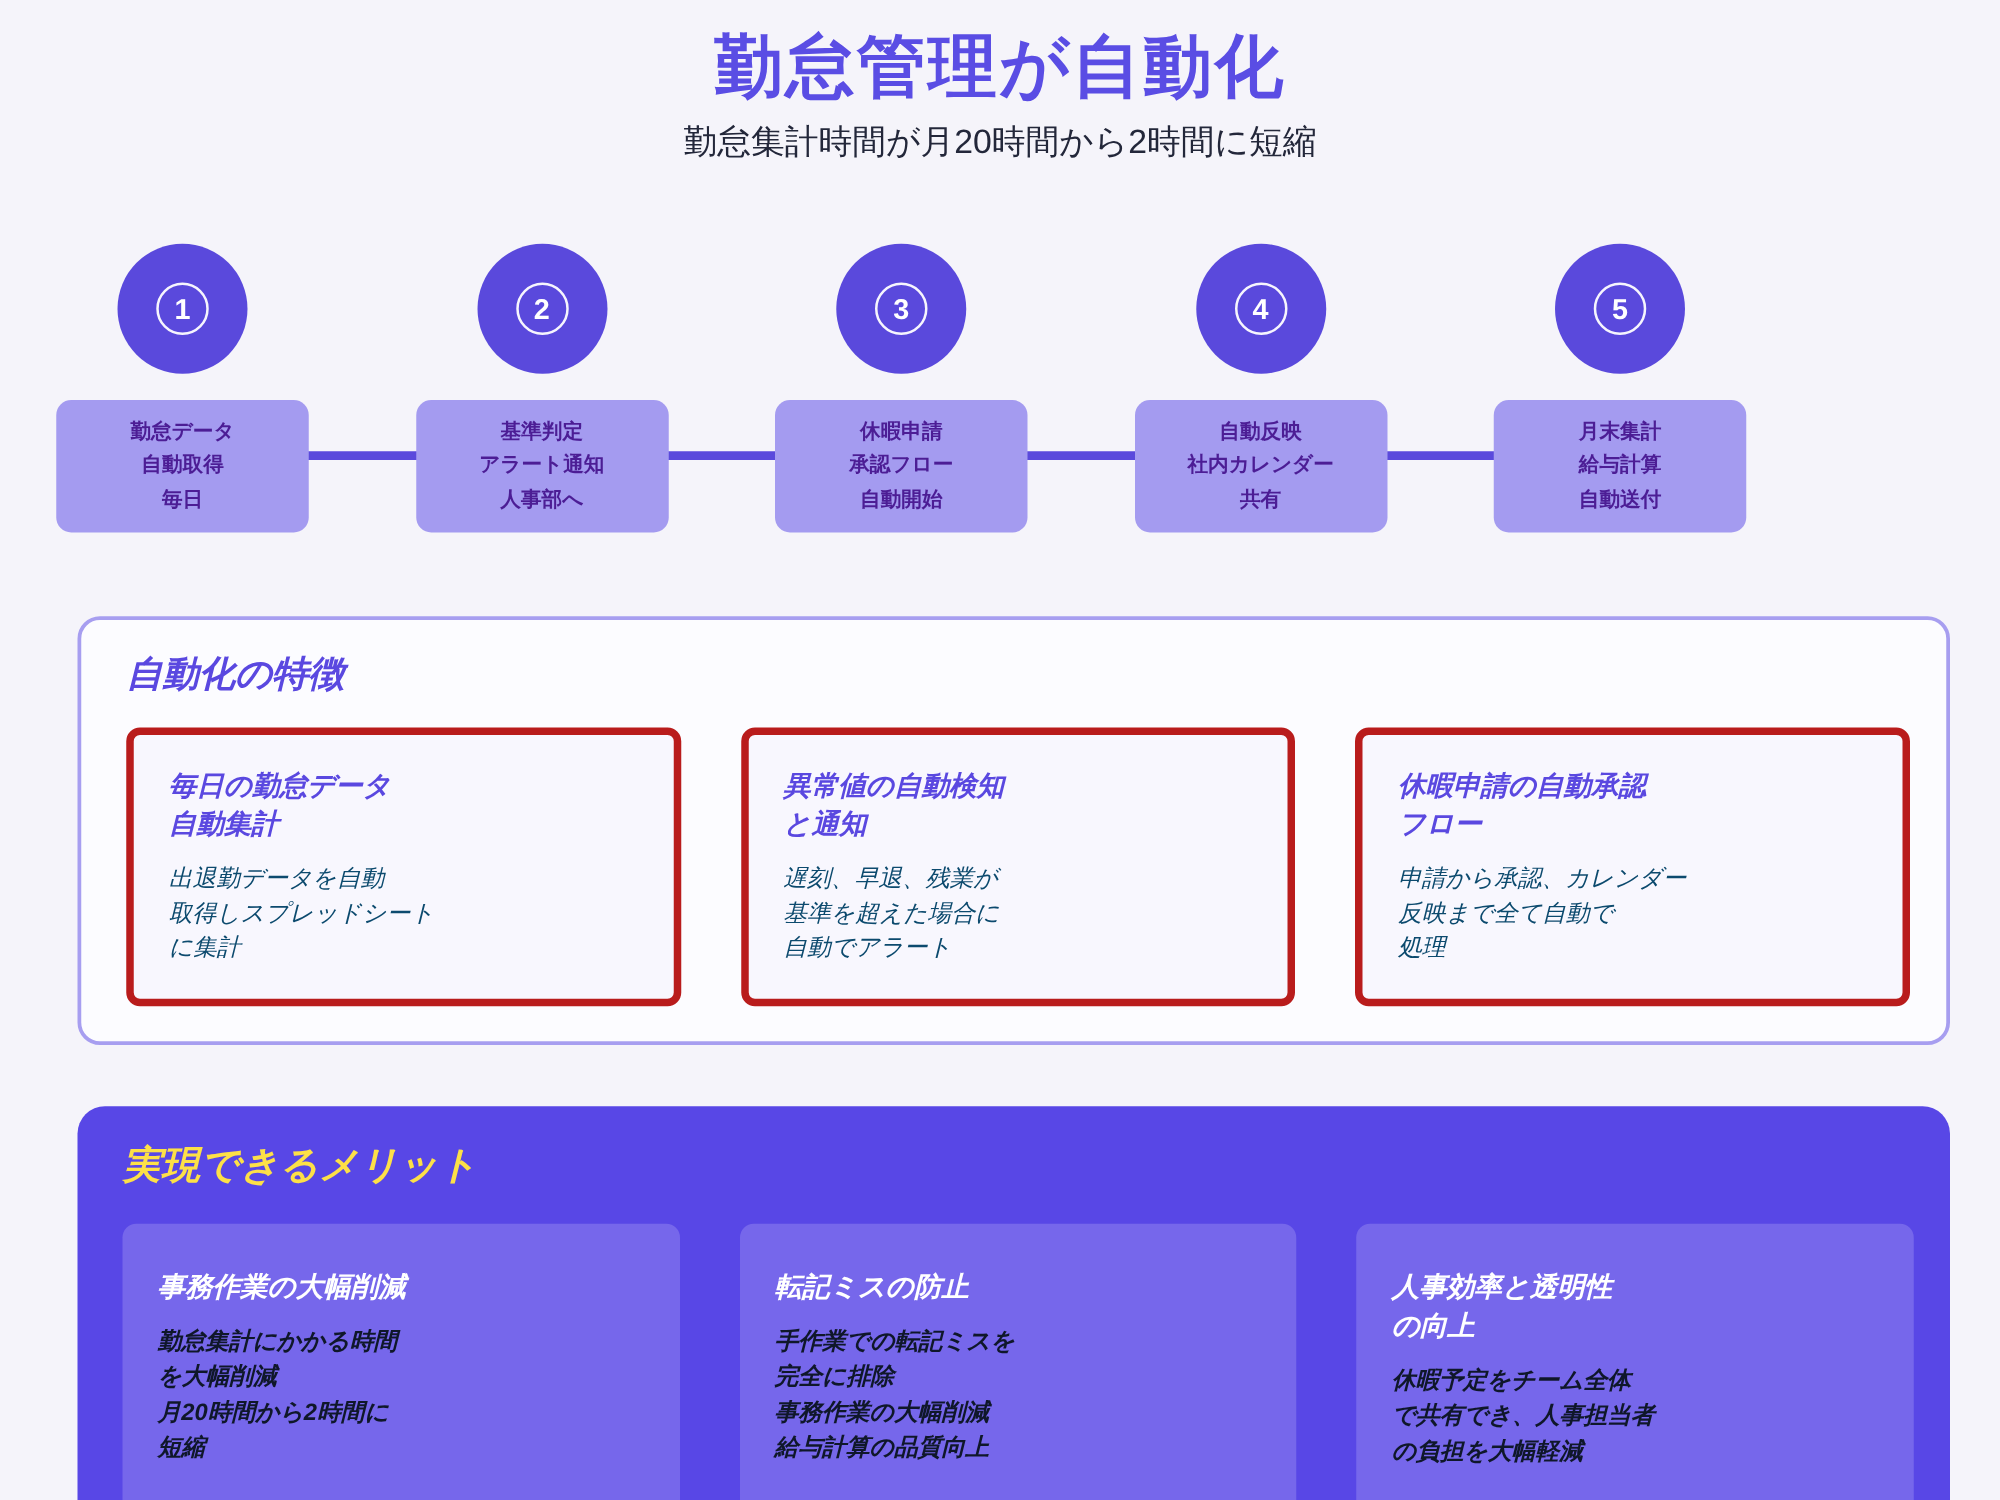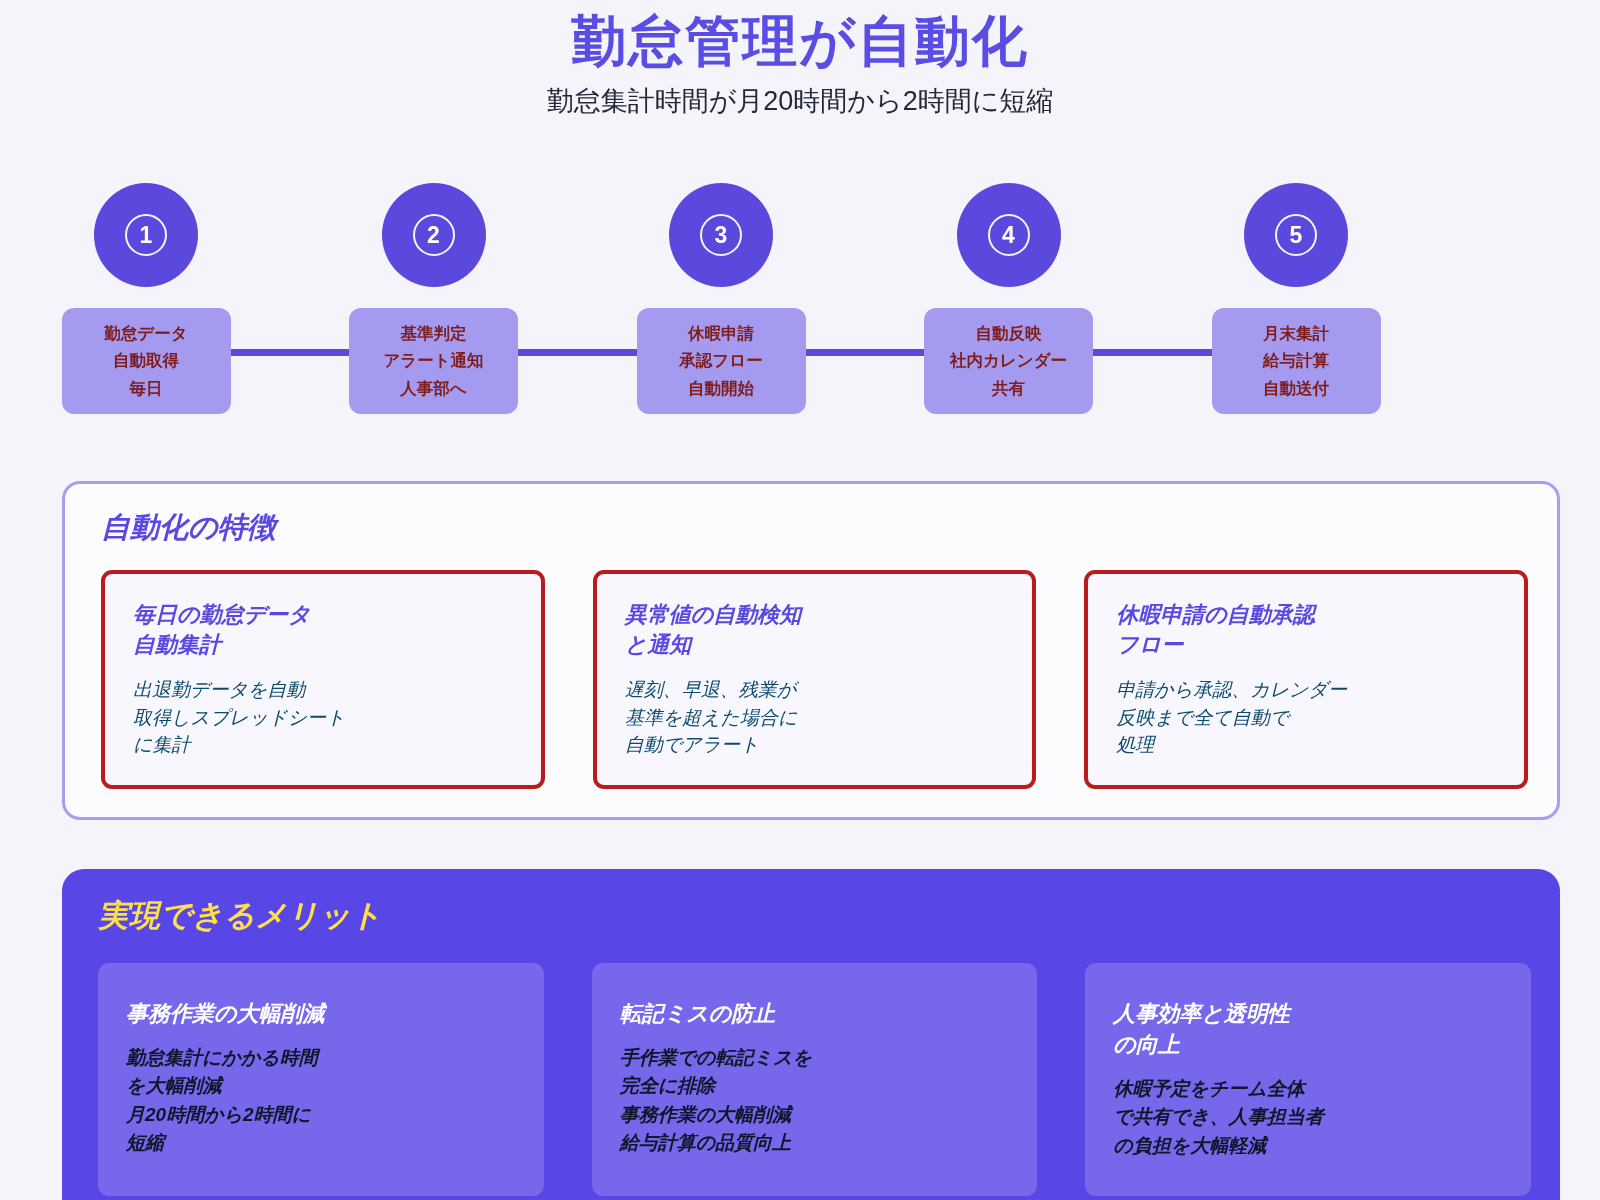--- a/index.html
+++ b/index.html
@@ -5,21 +5,21 @@
   * { box-sizing: border-box; }
   html, body { margin: 0; padding: 0; }
   body {
     width: 1600px; height: 1200px;
     background: #f5f4fa;
     font-family: "Liberation Sans", "DejaVu Sans", sans-serif;
     overflow: hidden;
   }
 
   
-  .header { text-align: center; padding-top: 10px; }
+  .header { text-align: center; padding-top: 22px; }
   .title {
     margin: 0;
     font-size: 55px; font-weight: 800; letter-spacing: 2px;
     line-height: 1.15;
     color: #5a4de4;
   }
   .subtitle {
     margin: 10px 0 0;
     font-size: 27px; font-weight: 400;
     color: #23273a;
@@ -45,23 +45,23 @@
     margin-bottom: 21px;
   }
   .step-num {
     width: 42px; height: 42px; border-radius: 50%;
     border: 2.5px solid rgba(255,255,255,0.95);
     color: #ffffff; font-size: 23px; font-weight: 600;
     display: flex; align-items: center; justify-content: center;
   }
   .step-box {
     position: relative; z-index: 1;
-    width: 169px; min-height: 103px;
+    width: 202px; min-height: 103px;
     background: #a49bf0; border-radius: 12px;
-    color: #7f1d1d; font-weight: 700; font-size: 16.5px;
+    color: #4c1d95; font-weight: 700; font-size: 16.5px;
     line-height: 1.65; text-align: center;
     display: flex; align-items: center; justify-content: center;
     padding: 12px 6px;
     white-space: pre-line;
   }
 
   
   .panel { width: 1498px; margin-left: 62px; font-style: italic; }
   .grid3 { display: grid; grid-template-columns: repeat(3, 1fr); gap: 48px; }
 
@@ -73,21 +73,21 @@
     border-radius: 18px;
     padding: 24px 29px 28px 36px;
   }
   .features-title {
     margin: 0 0 22px;
     font-size: 29px; font-weight: 800;
     color: #5a48e0;
   }
   .feature-card {
     background: #f8f7fe;
-    border: 4px solid #b91c1c;
+    border: 6px solid #b91c1c;
     border-radius: 11px;
     min-height: 189px;
     padding: 26px 28px;
   }
   .feature-card-title {
     margin: 0 0 17px;
     font-size: 22px; font-weight: 800; line-height: 1.35;
     color: #5a48e0;
     white-space: pre-line;
   }

